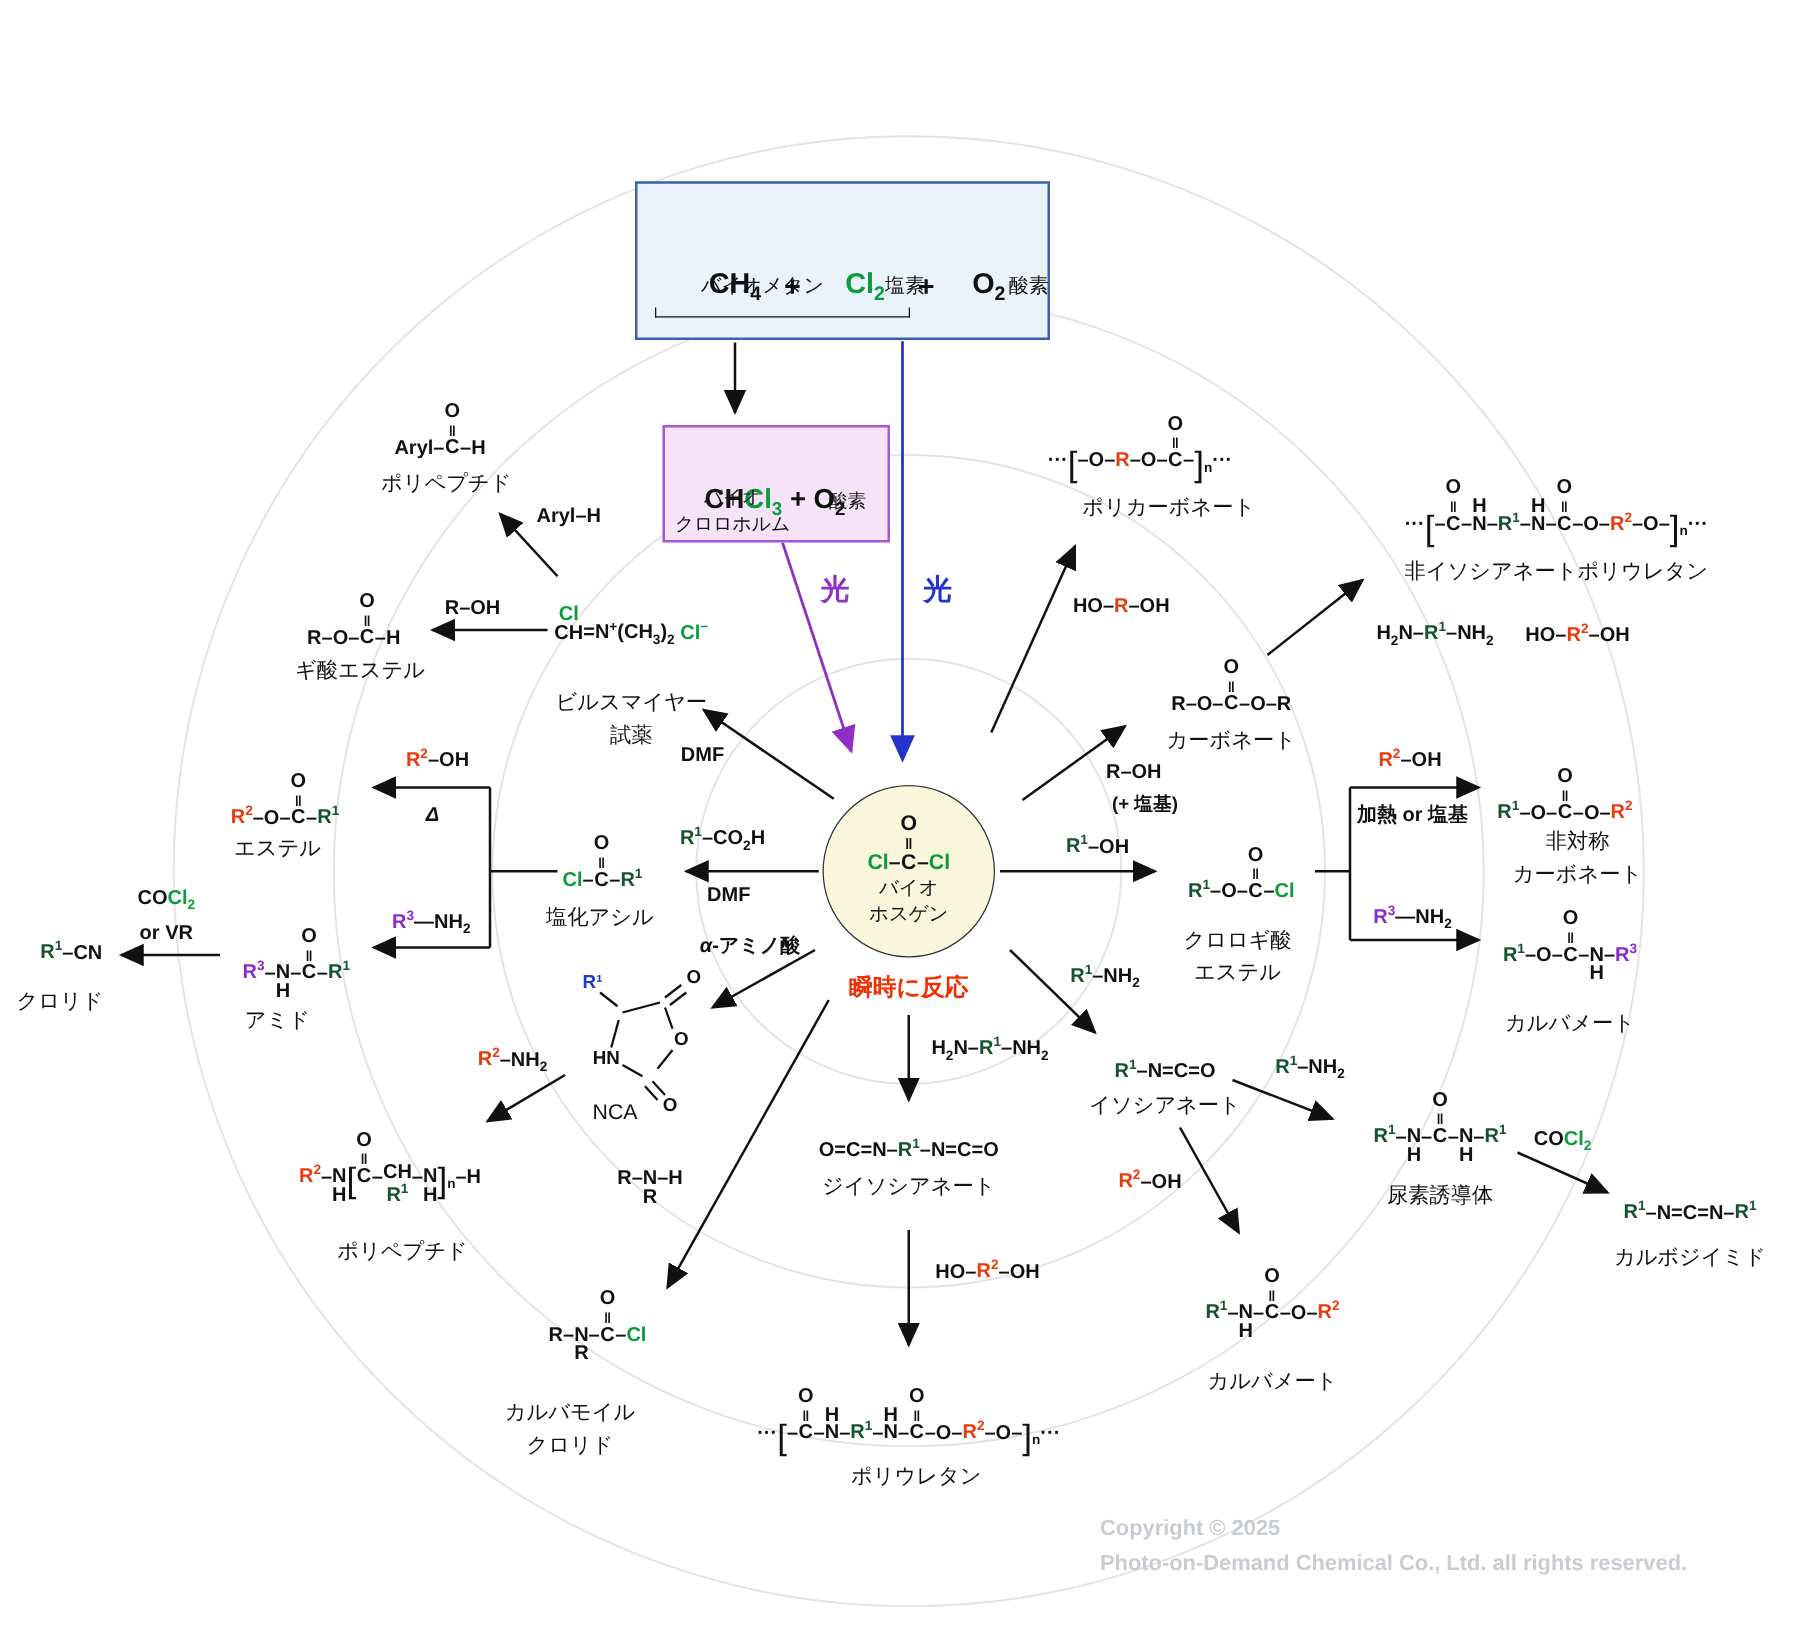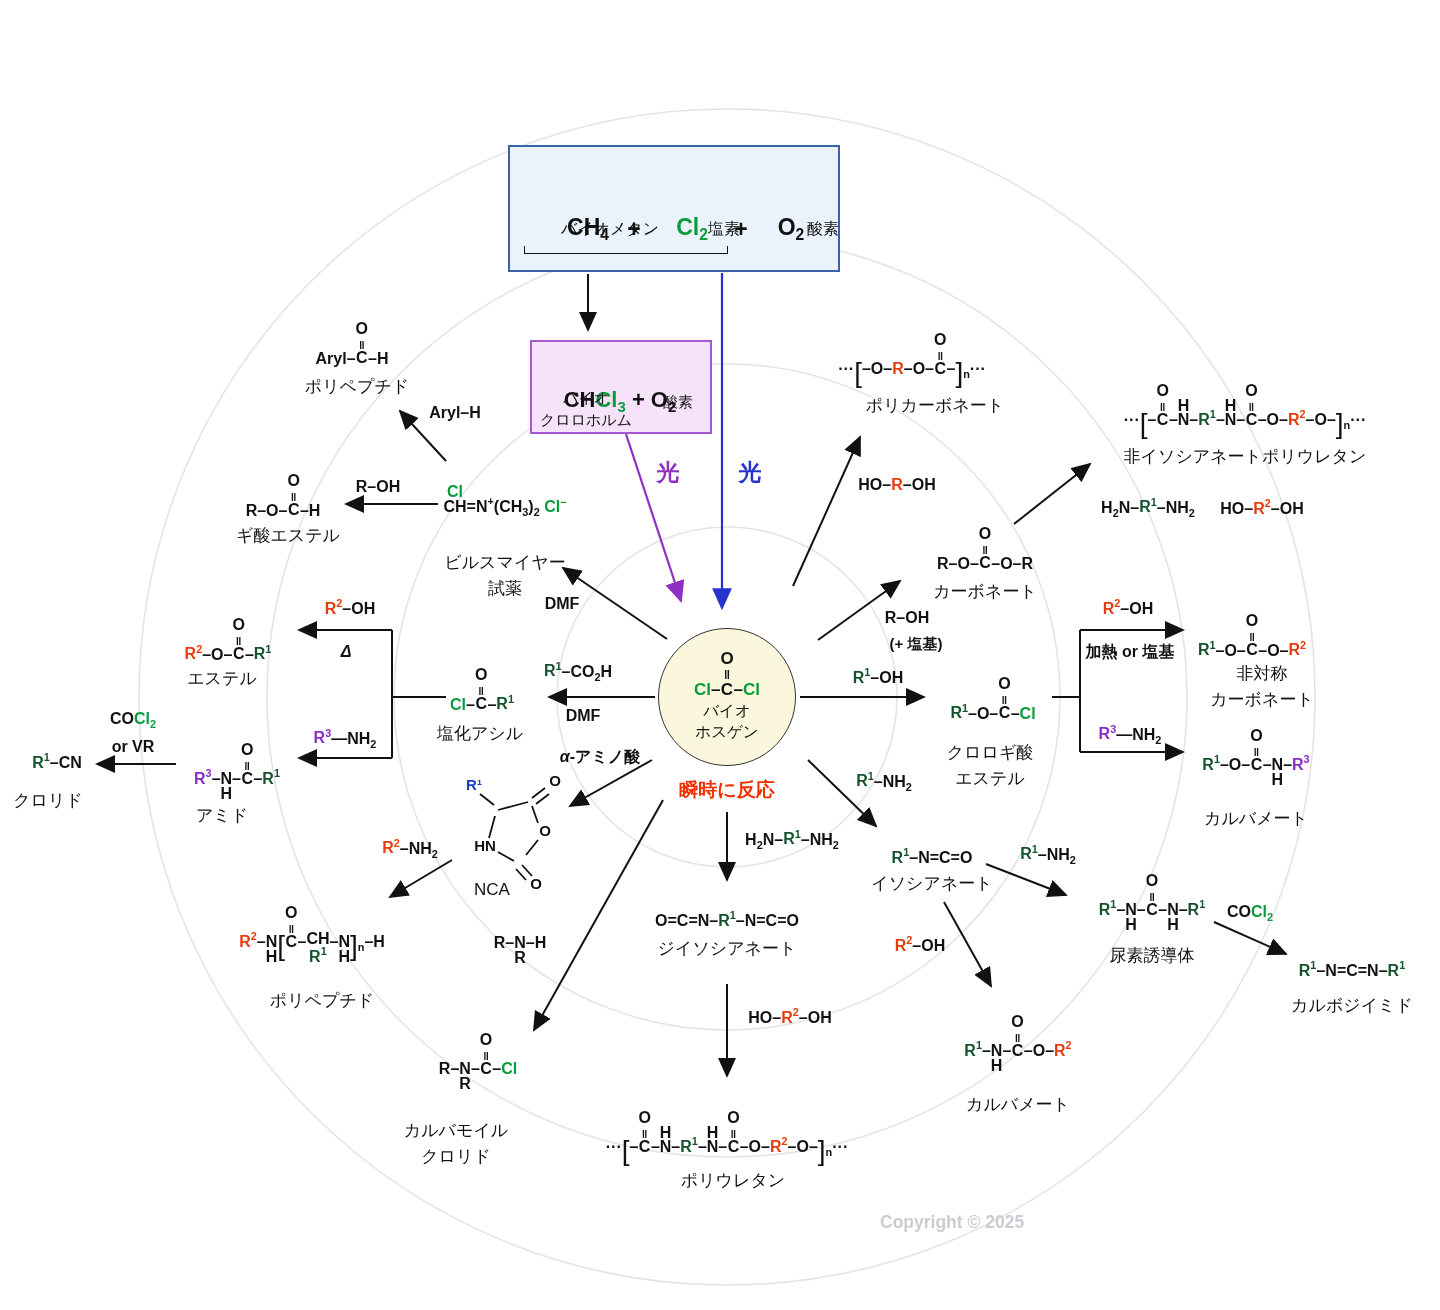--- a/index.html
+++ b/index.html
@@ -205,14 +205,15 @@
   <div class="abs ctr lbl" style="left:985px;top:592px">カーボネート</div>
   <div class="abs ctr rg" style="left:897px;top:485px">HO–<span class="rr">R</span>–OH</div>
   <div class="abs ctr chem" style="left:912px;top:357px">···<span class="pbr">[</span>–O–<span class="rr">R</span>–O–<span class="up">O<br><span class="db">‖</span><br>C</span>–<span class="pbr">]</span><sub>n</sub>···</div>
   <div class="abs ctr lbl" style="left:935px;top:406px">ポリカーボネート</div>
   <div class="abs ctr chem" style="left:1245px;top:408px">···<span class="pbr">[</span>–<span class="up">O<br><span class="db">‖</span><br>C</span>–<span class="up">H<br>N</span>–<span class="r1">R<sup>1</sup></span>–<span class="up">H<br>N</span>–<span class="up">O<br><span class="db">‖</span><br>C</span>–O–<span class="r2">R<sup>2</sup></span>–O–<span class="pbr">]</span><sub>n</sub>···</div>
   <div class="abs ctr lbl" style="left:1245px;top:457px">非イソシアネートポリウレタン</div>
   <div class="abs ctr rg" style="left:1148px;top:508px">H<sub>2</sub>N–<span class="r1">R<sup>1</sup></span>–NH<sub>2</sub></div>
   <div class="abs ctr rg" style="left:1262px;top:508px">HO–<span class="r2">R<sup>2</sup></span>–OH</div>
 
   <div class="abs copy" style="left:880px;top:1212px">Copyright © 2025</div>
+  <div class="abs copy" style="left:880px;top:1240px">Photo-on-Demand Chemical Co., Ltd. all rights reserved.</div>
 
 </div>
 
 </body></html>

